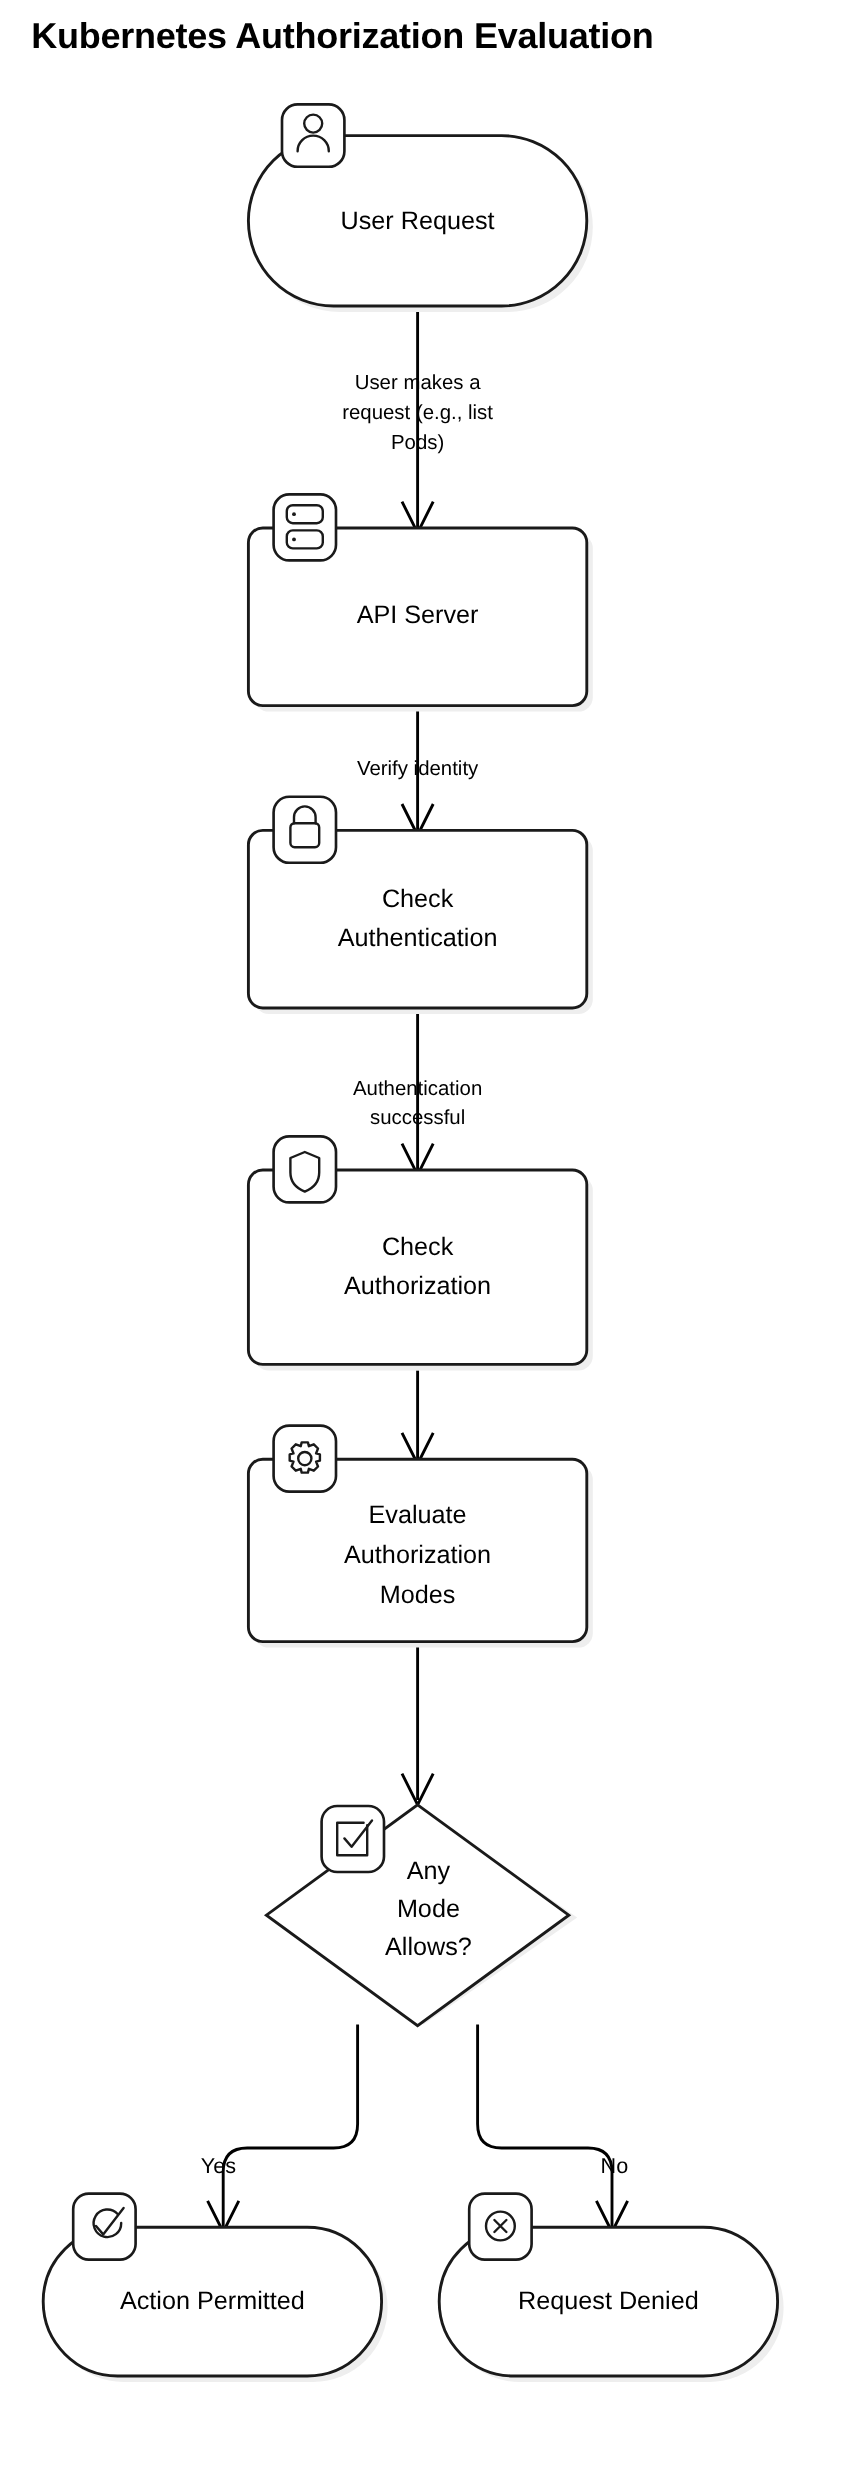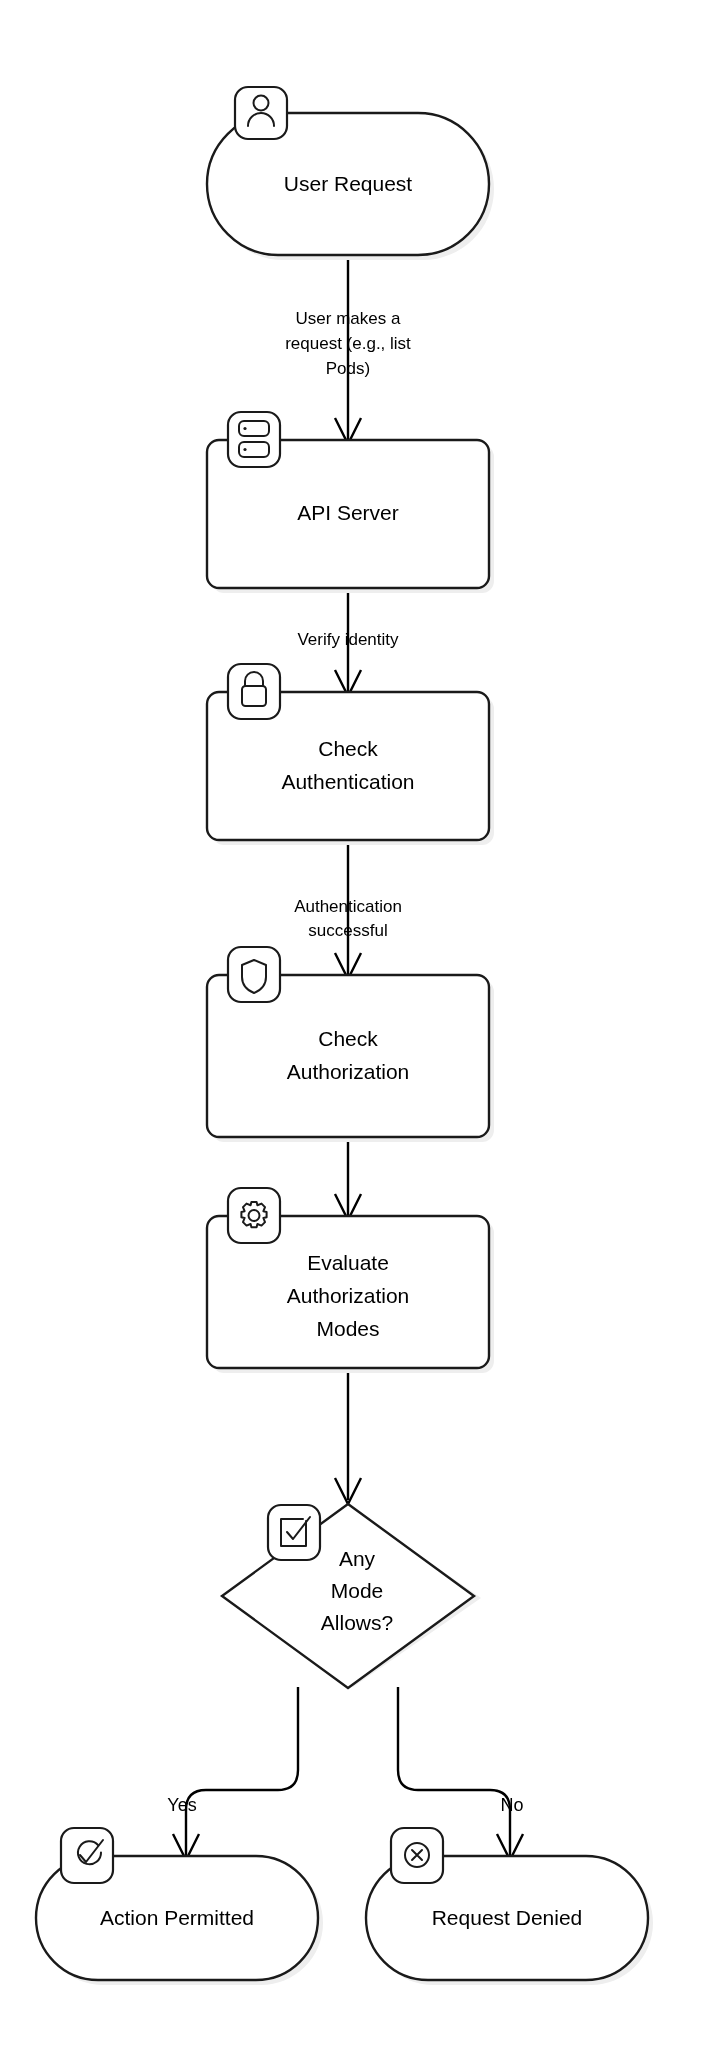--- a/index.html
+++ b/index.html
@@ -93,20 +93,21 @@
     fill: #000000;
     text-anchor: middle;
     dominant-baseline: middle;
   }
 </style>
 </head>
 <body>
 
 <div id="diagram-root">
 
+  <div class="diagram-title">Kubernetes Authorization Evaluation</div>
 
   <svg class="flow" viewBox="0 0 716 2069" xmlns="http://www.w3.org/2000/svg">
 
     <g>
       <path class="edge-line" d="M 348 256 L 348 440"></path>
       <path class="arrow-head" d="M 335 418 L 348 444 L 361 418"></path>
       <text class="edge-label" x="348" y="320">User makes a</text>
       <text class="edge-label" x="348" y="345">request (e.g., list</text>
       <text class="edge-label" x="348" y="370">Pods)</text>
     </g>

